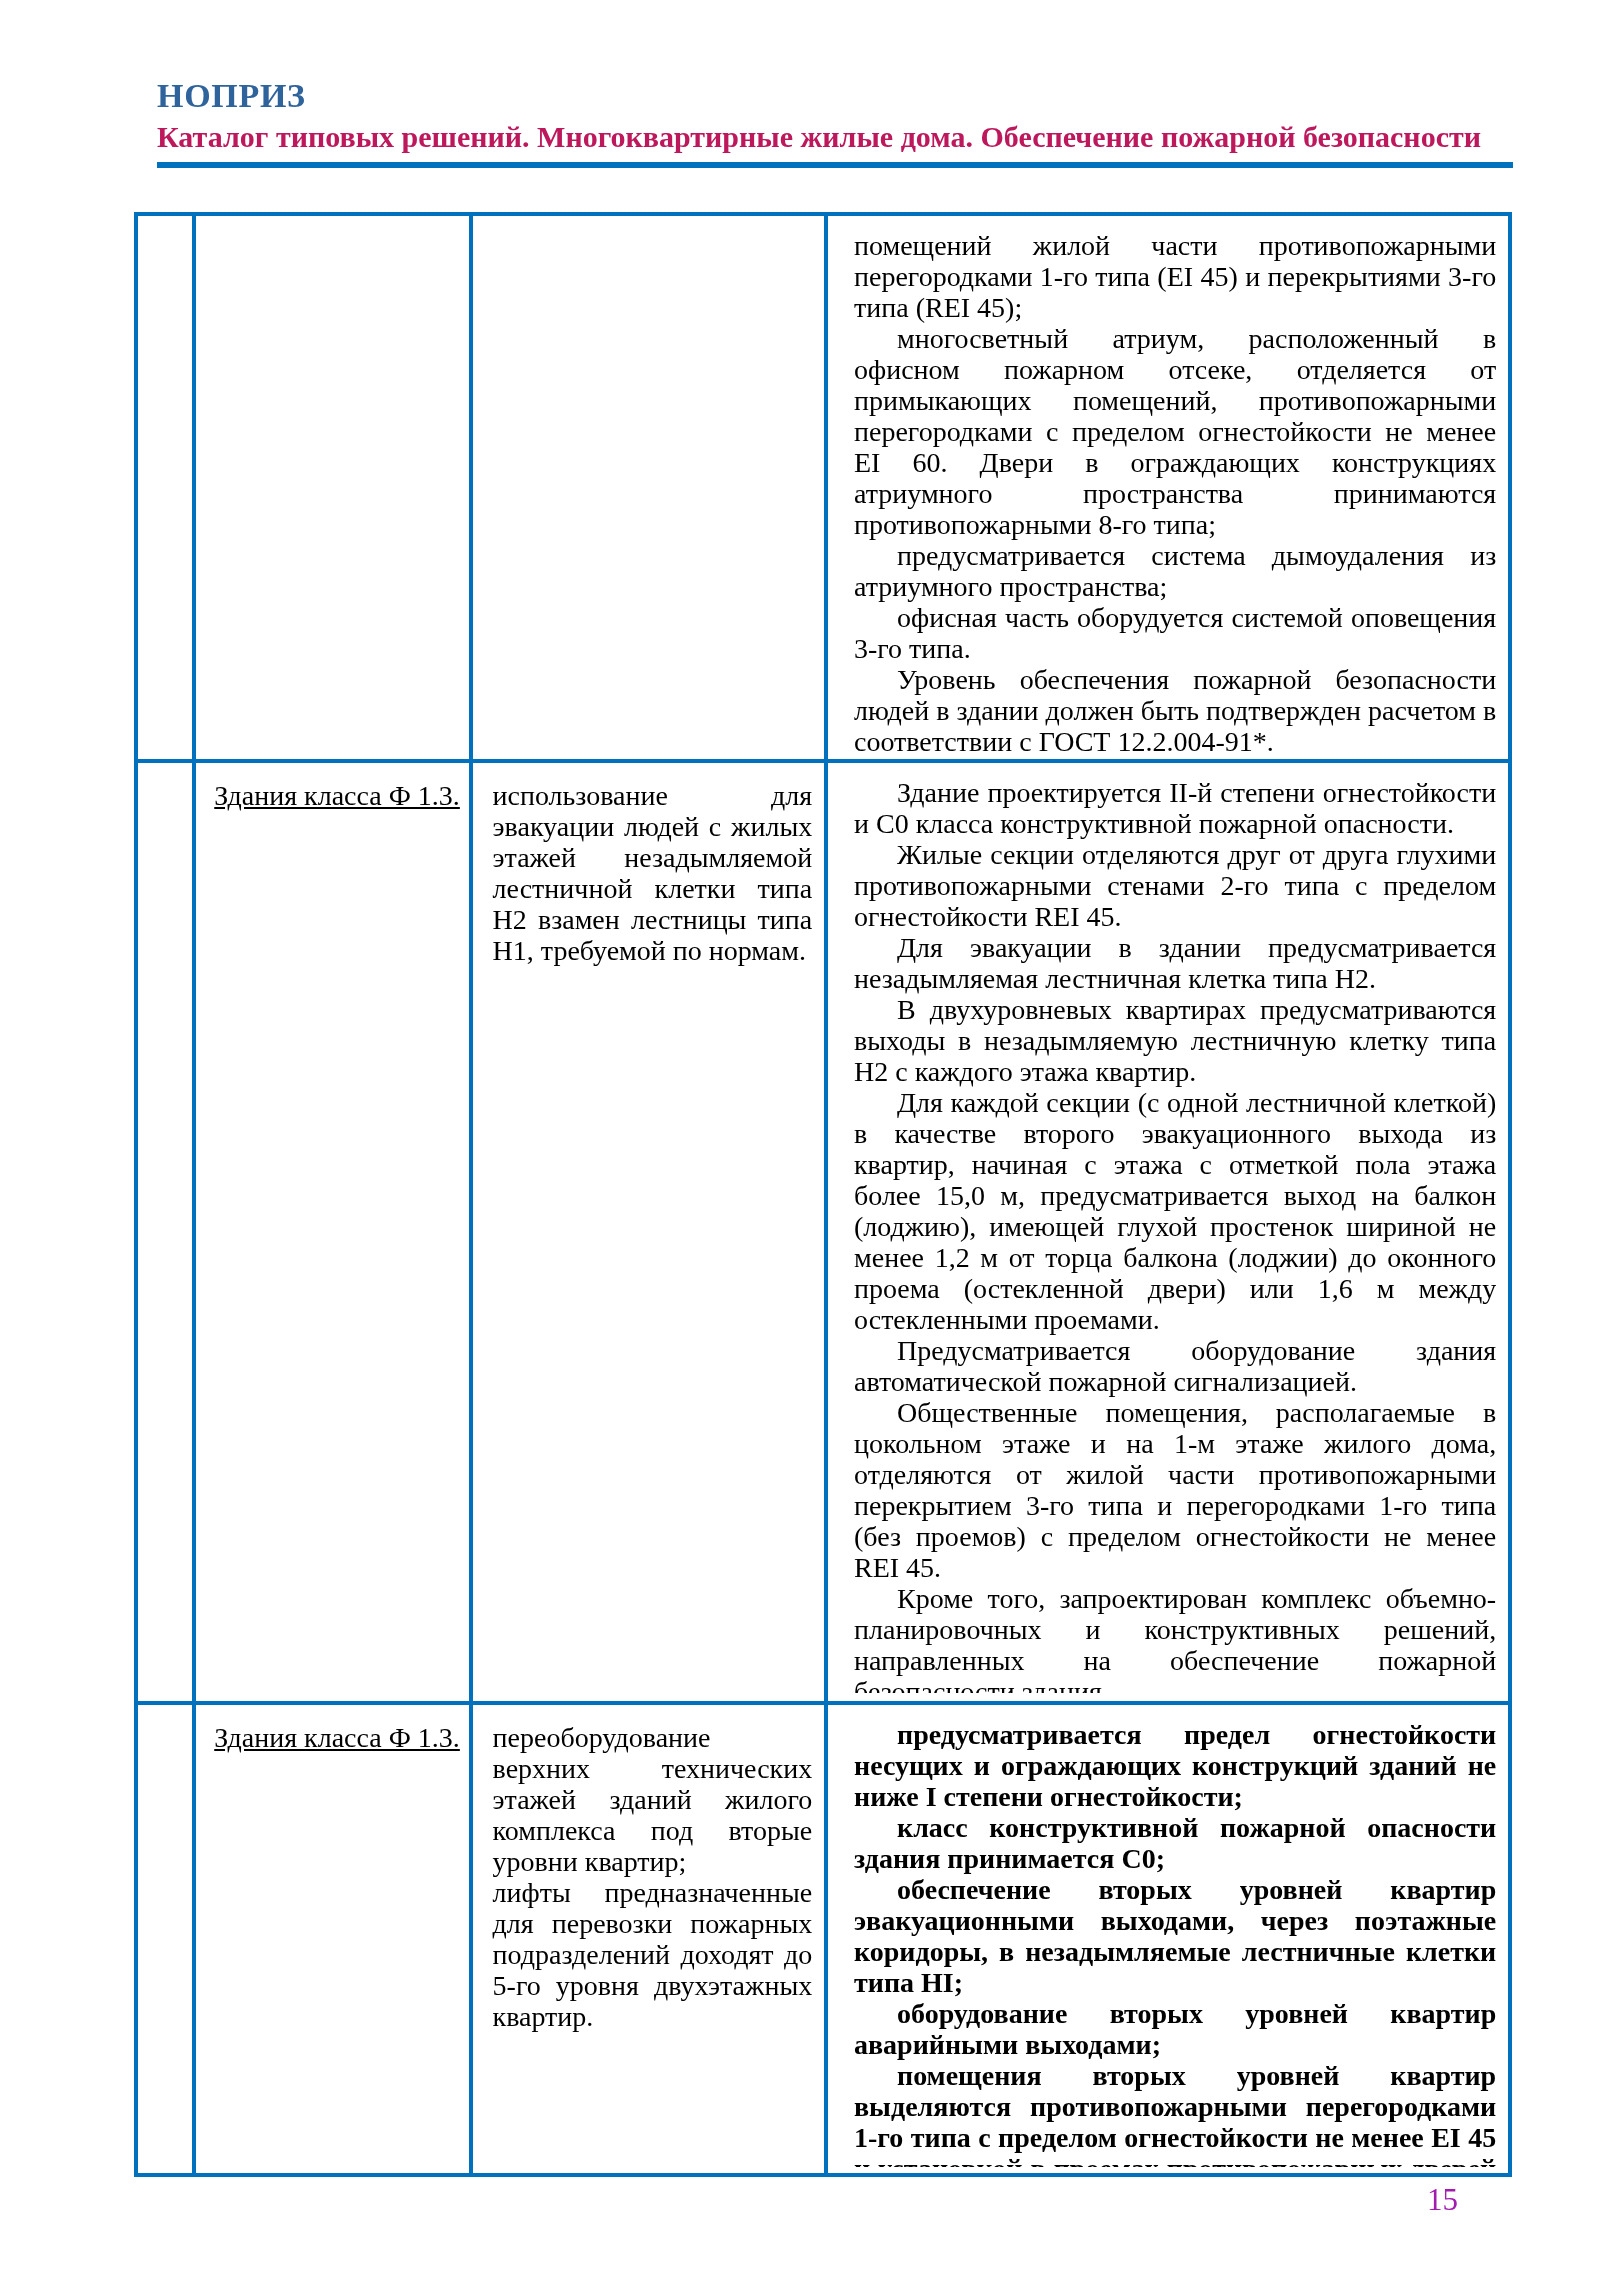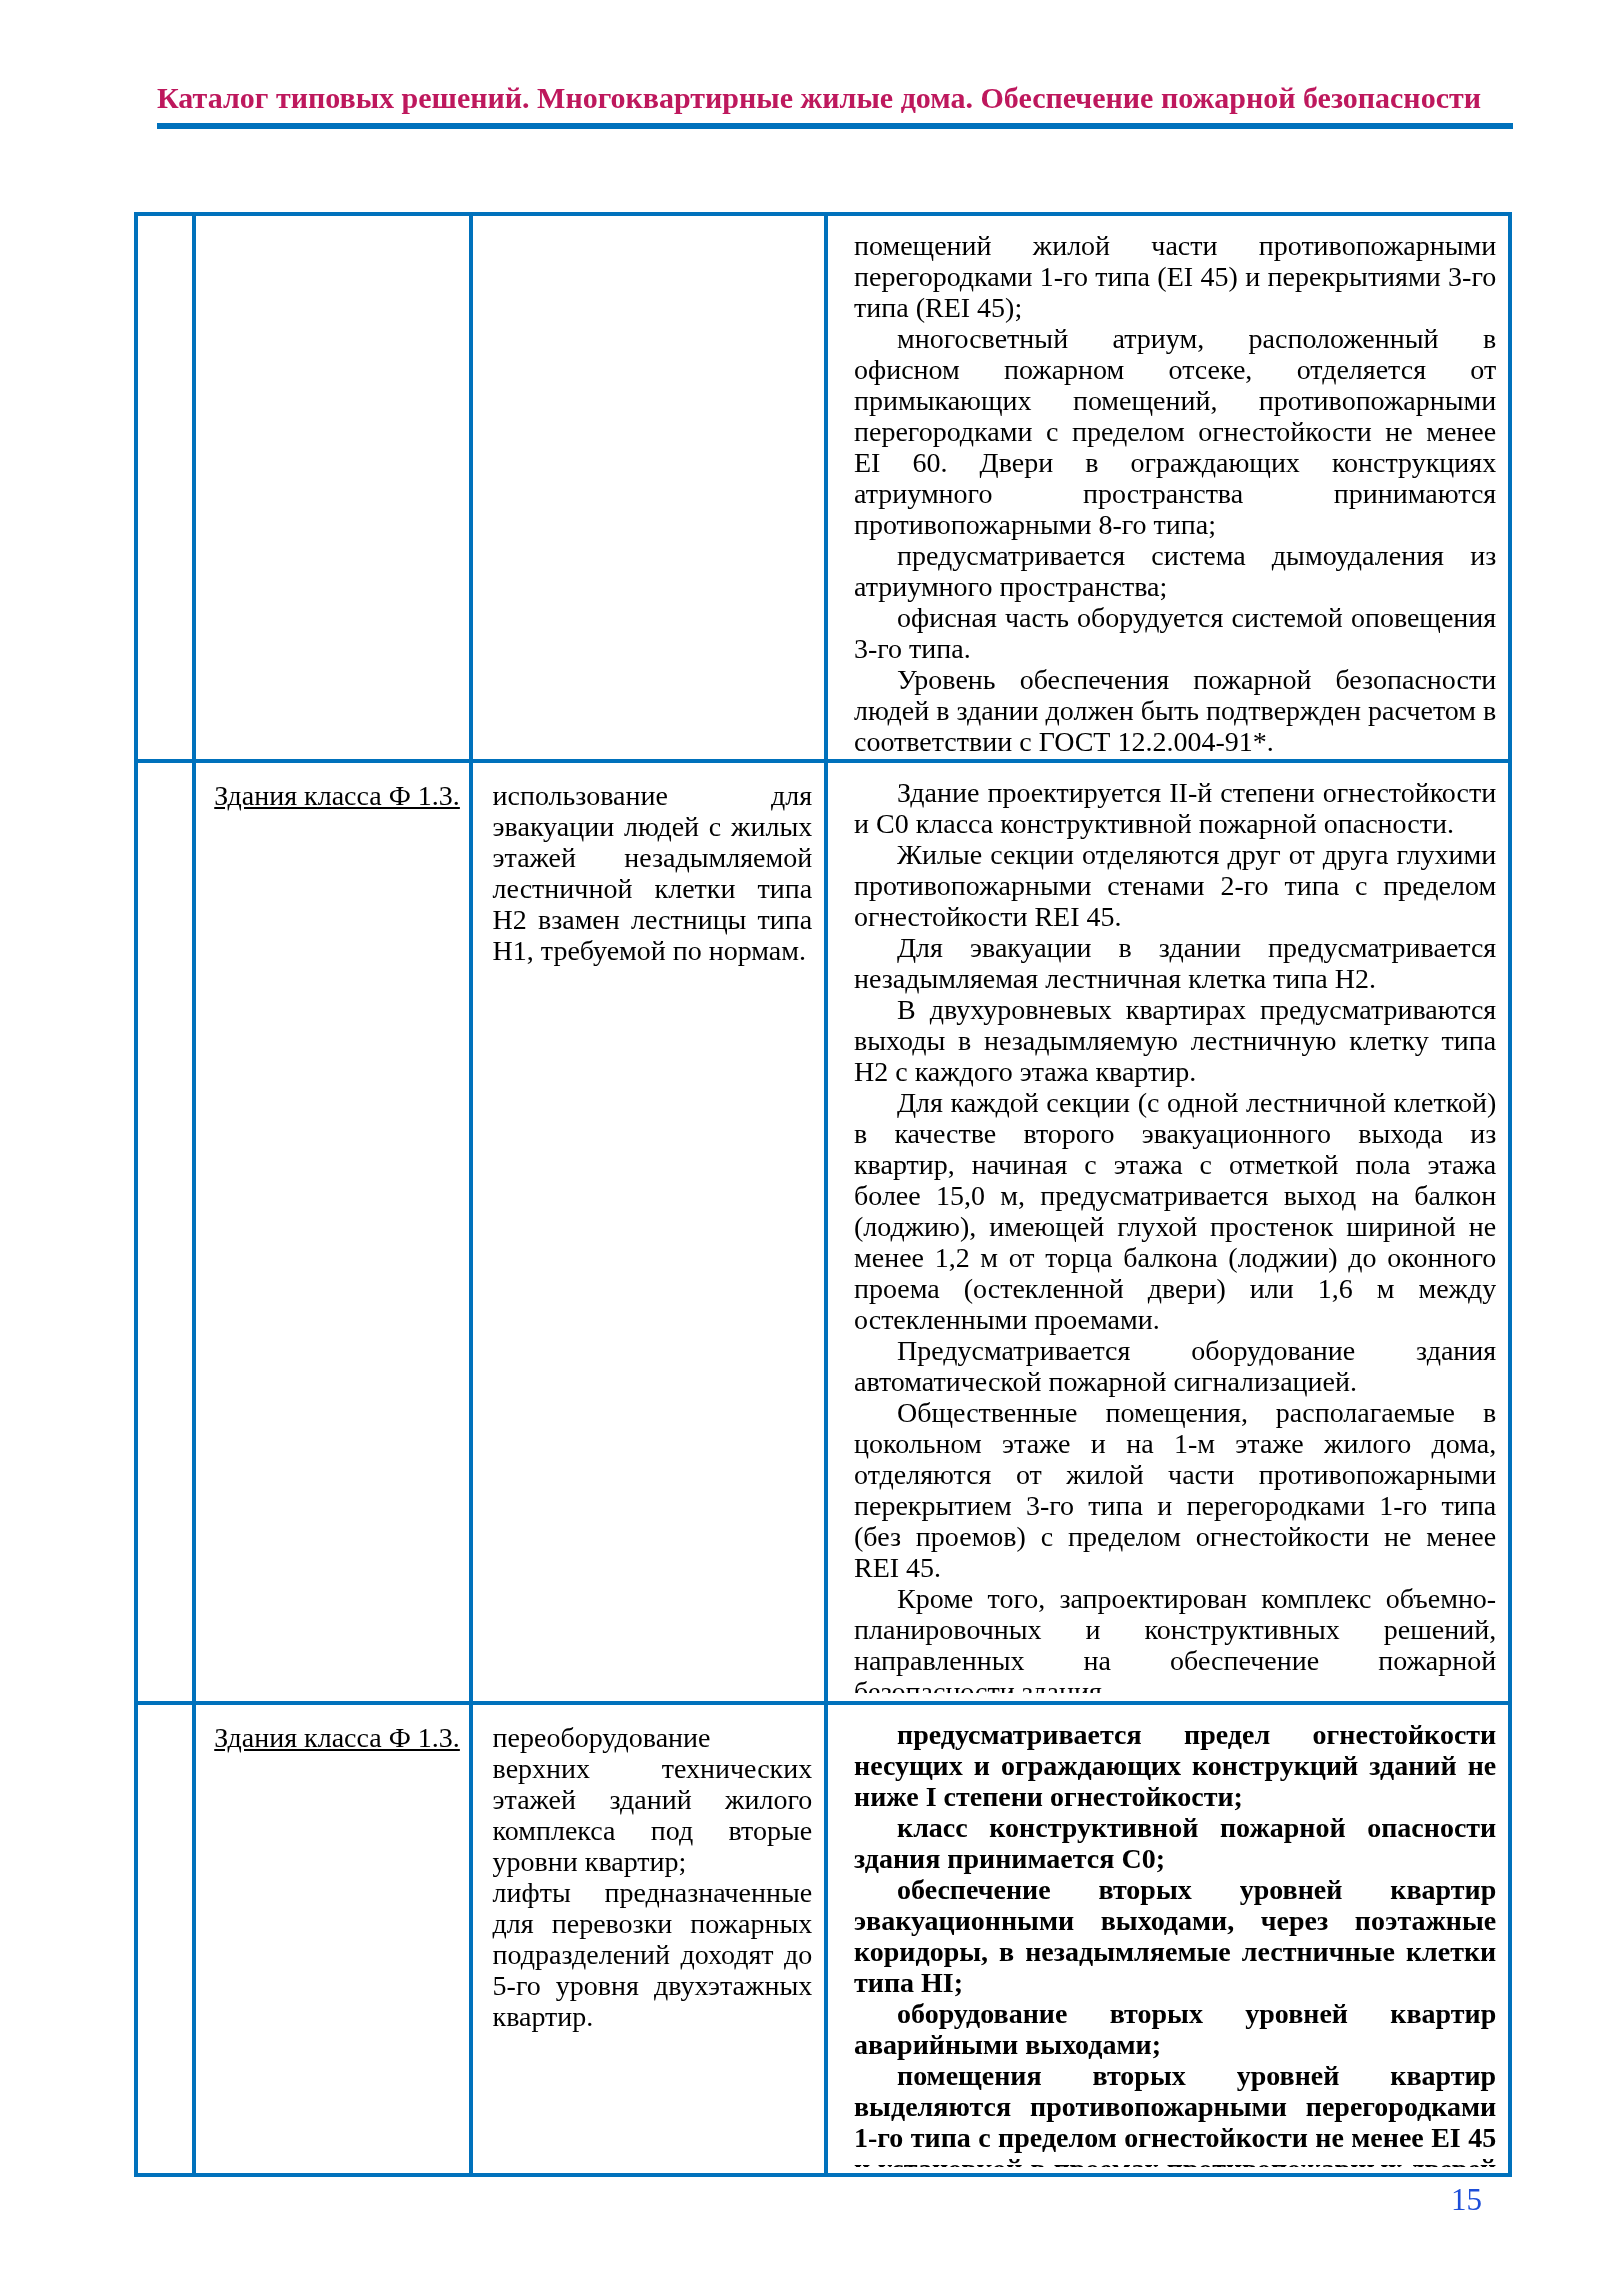--- a/index.html
+++ b/index.html
@@ -50,27 +50,28 @@
   tr.row-1 { height: 547px; }
   tr.row-2 { height: 942px; }
   tr.row-3 { height: 472px; }
 
   p.para { margin: 0; text-indent: 43px; }
   p.para.flush { text-indent: 0; }
 
   
   .page-number {
     position: absolute; top: 2182px; left: 1427px; width: 79px;
-    text-align: center; font-size: 31px; color: #1d4ed8;
+    text-align: left; font-size: 31px; color: #a21caf;
   }
 </style>
 </head>
 <body>
 
 <header class="header">
+  <div class="org-name">НОПРИЗ</div>
   <div class="doc-title">Каталог типовых решений. Многоквартирные жилые дома. Обеспечение пожарной безопасности</div>
   <div class="header-rule"></div>
 </header>
 
 <table class="solutions">
   <colgroup>
     <col style="width:58px">
     <col style="width:277px">
     <col style="width:355px">
     <col style="width:684px">

